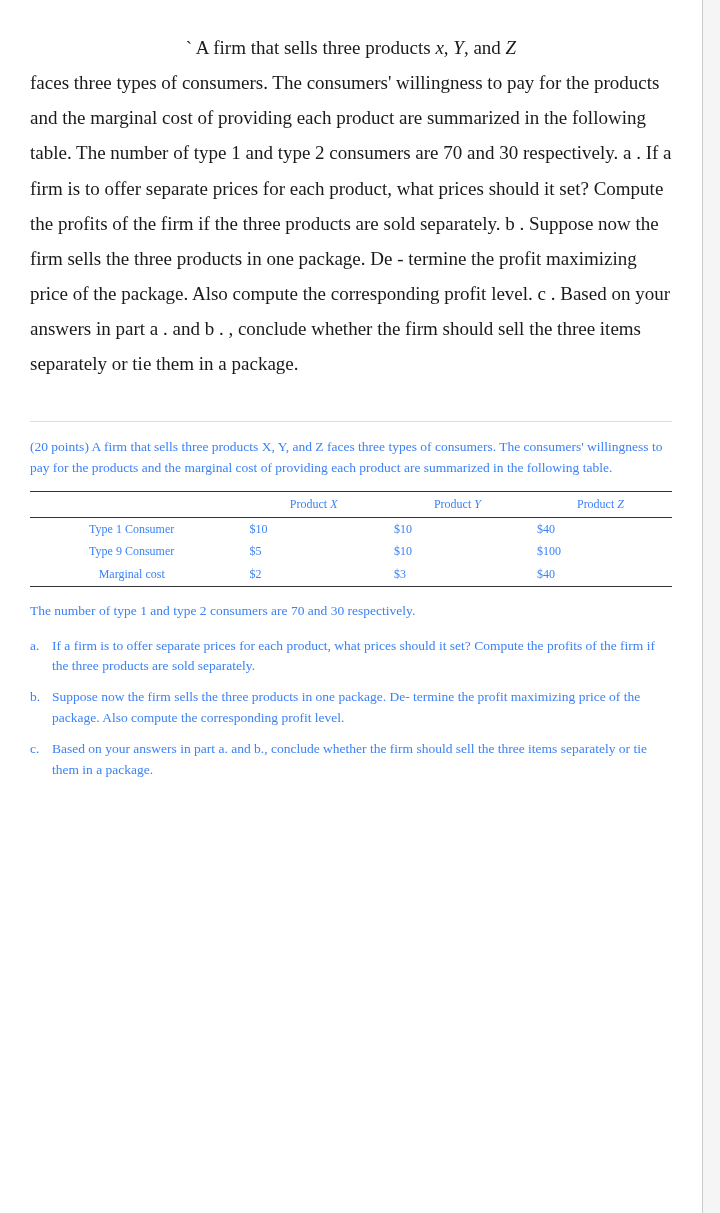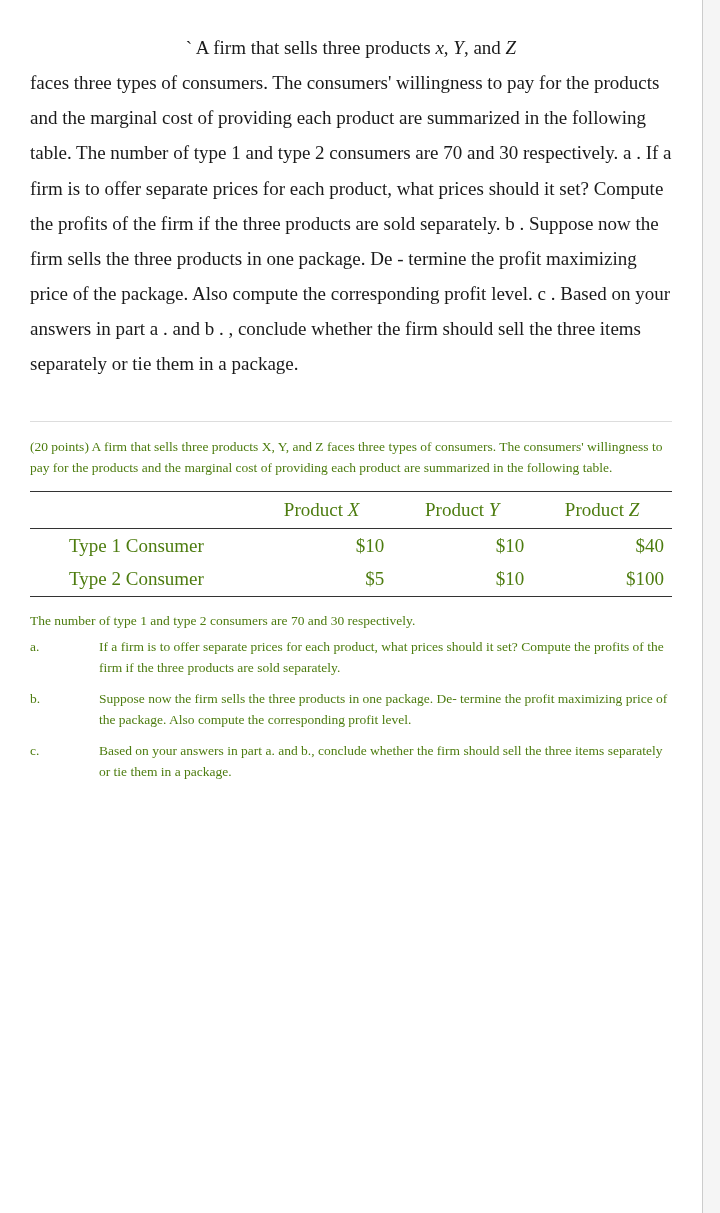--- a/index.html
+++ b/index.html
@@ -69,71 +69,71 @@
     .divider {
       border: none;
       border-top: 1px solid #ddd;
       margin: 10px 0 15px 0;
     }
 
     
     .bottom-section {
       font-size: 13.5px;
       line-height: 1.55;
-      color: #4d7c0f;
+      color: #3b82f6;
     }
 
     .problem-intro {
       margin-bottom: 12px;
     }
 
     
     .product-table {
       width: 100%;
       border-collapse: collapse;
       margin: 8px 0 14px 0;
-      font-size: 19px;
+      font-size: 12px;
     }
 
     .product-table thead tr th {
       padding: 3px 8px;
       text-align: center;
       font-weight: normal;
       border-top: 1.5px solid #333;
       border-bottom: 1px solid #333;
     }
 
     .product-table thead tr th:first-child {
       text-align: left;
       padding-left: 0;
     }
 
     .product-table tbody tr td {
       padding: 2px 8px;
-      text-align: right;
+      text-align: left;
     }
 
     .product-table tbody tr td:first-child {
       text-align: center;
       padding-left: 0;
     }
 
     .product-table tbody tr:last-child td {
       border-bottom: 1.5px solid #333;
     }
 
     .type1-row td, .type2-row td {
     }
 
     .marginal-row td {
     }
 
     
     .consumer-count {
-      margin-bottom: 6px;
+      margin-bottom: 14px;
       font-size: 13.5px;
     }
 
     
     .answer-list {
       list-style: none;
       padding: 0;
       margin: 0;
     }
 
@@ -145,21 +145,20 @@
       line-height: 1.55;
     }
 
     .list-label {
       min-width: 22px;
       font-weight: normal;
     }
 
     .list-content {
       flex: 1;
-      margin-left: 47px;
     }
 
     
     .var {
       font-style: italic;
     }
   </style>
 </head>
 <body>
 
@@ -202,24 +201,30 @@
           </tr>
         </thead>
         <tbody>
           <tr class="type1-row">
             <td>Type 1 Consumer</td>
             <td>$10</td>
             <td>$10</td>
             <td>$40</td>
           </tr>
           <tr class="type2-row">
-            <td>Type 2 Consumer</td>
+            <td>Type 9 Consumer</td>
             <td>$5</td>
             <td>$10</td>
             <td>$100</td>
+          </tr>
+          <tr class="marginal-row">
+            <td>Marginal cost</td>
+            <td>$2</td>
+            <td>$3</td>
+            <td>$40</td>
           </tr>
         </tbody>
       </table>
 
       <p class="consumer-count">The number of type 1 and type 2 consumers are 70 and 30 respectively.</p>
 
       <ul class="answer-list">
         <li>
           <span class="list-label">a.</span>
           <span class="list-content">If a firm is to offer separate prices for each product, what prices should it set?  Compute the profits of the firm if the three products are sold separately.</span>

